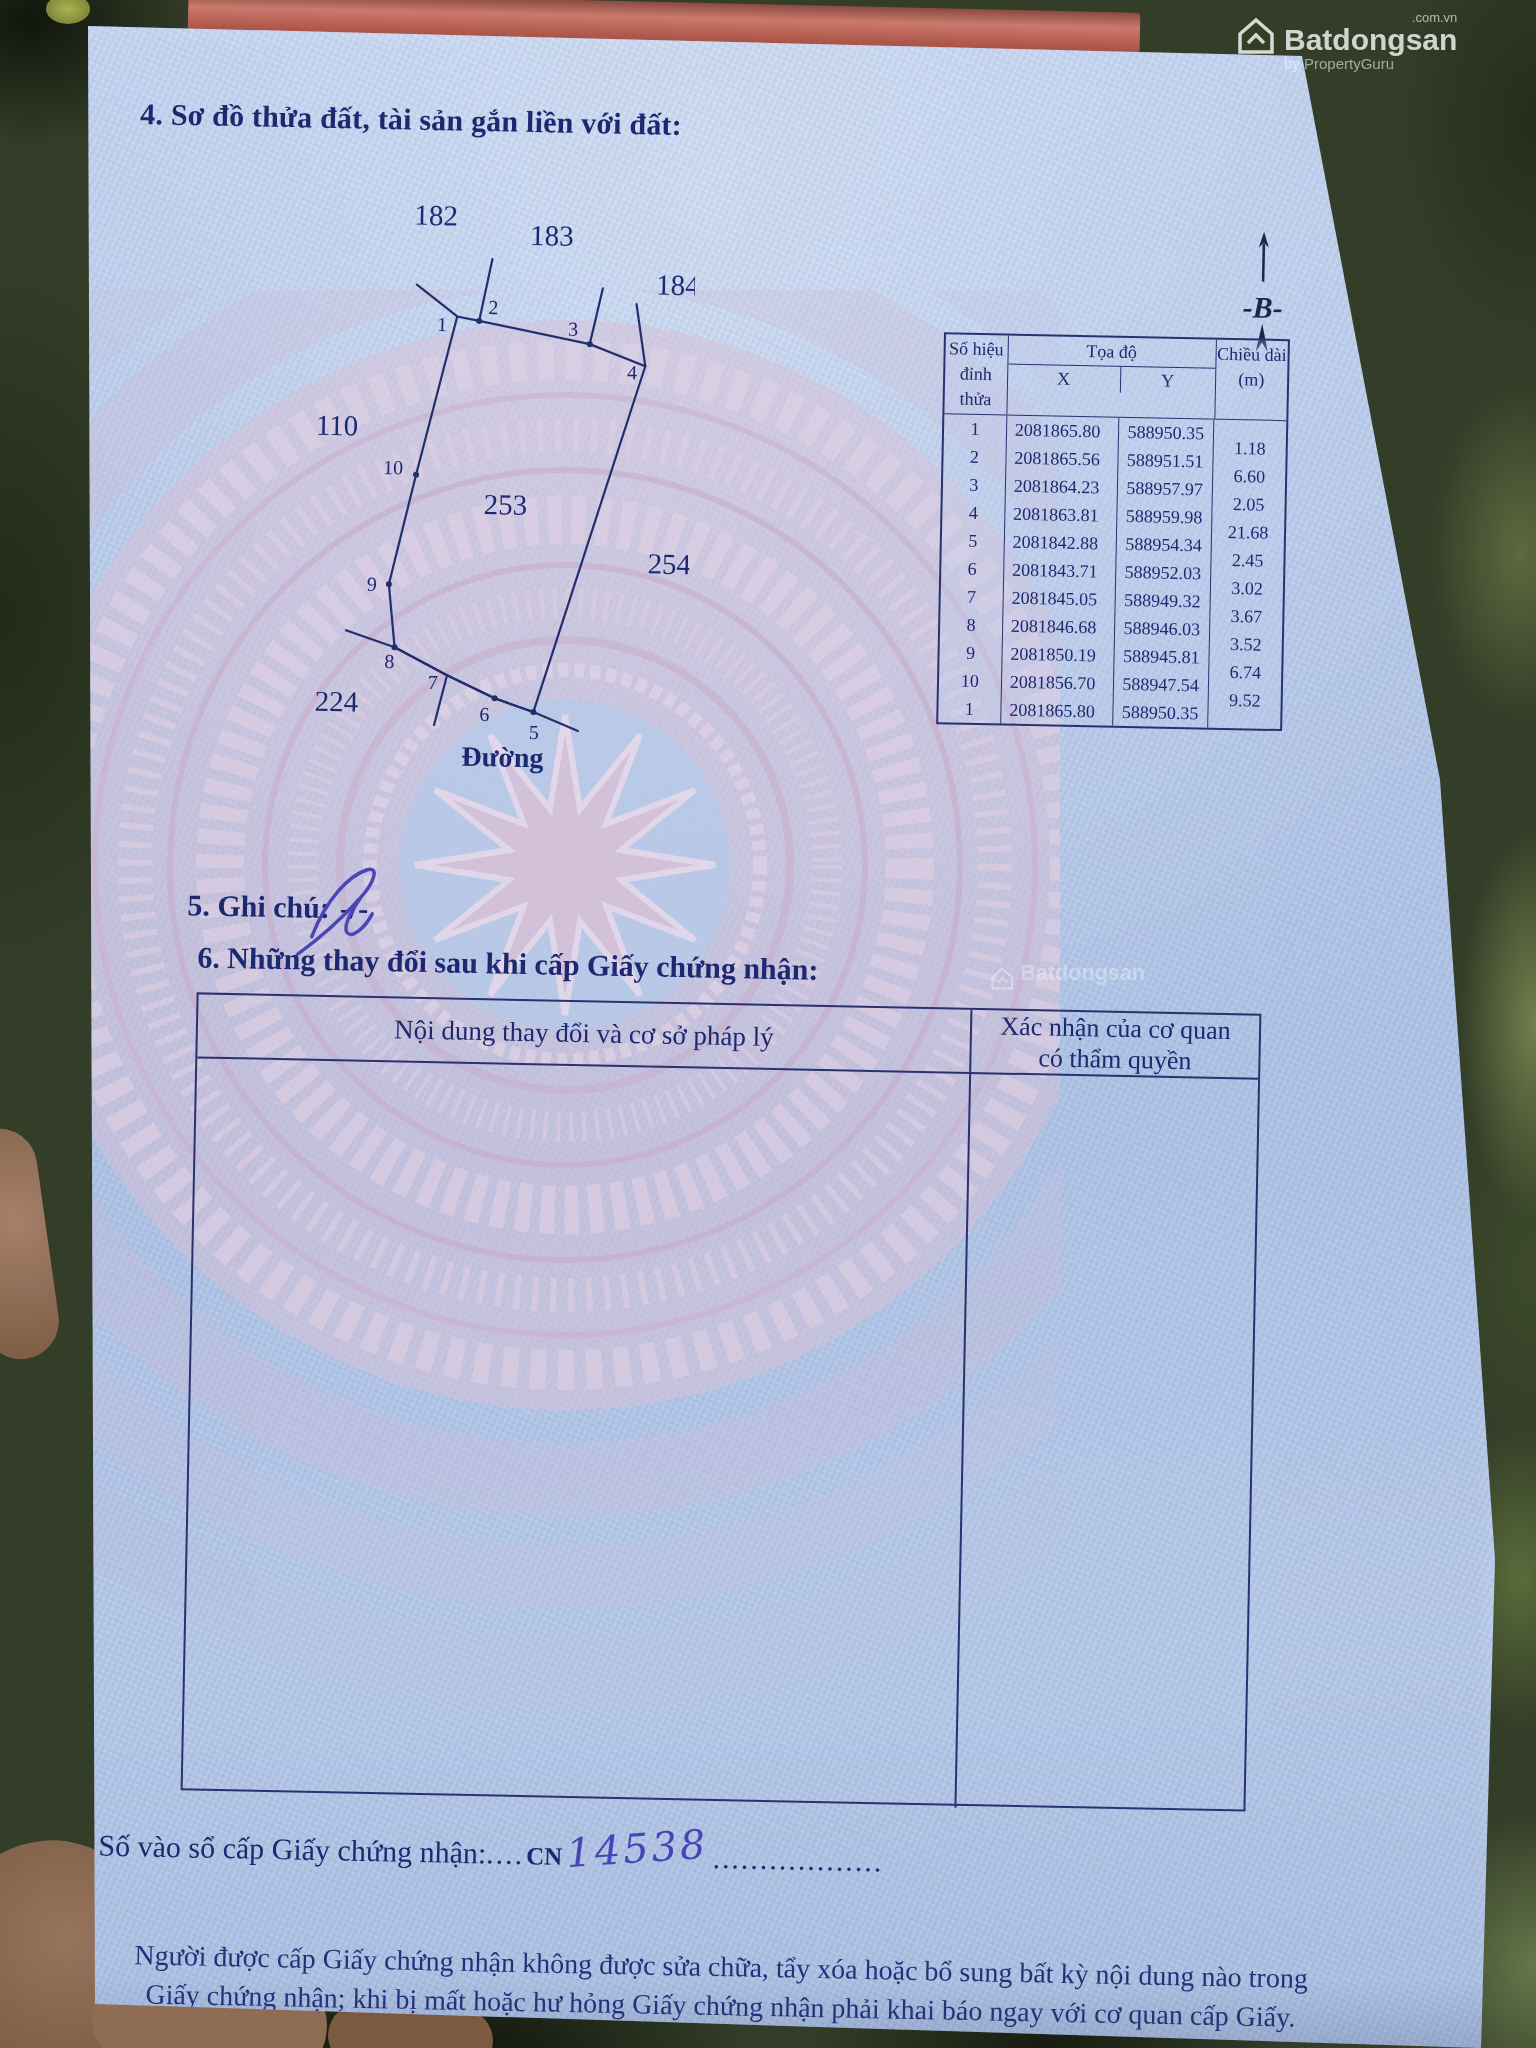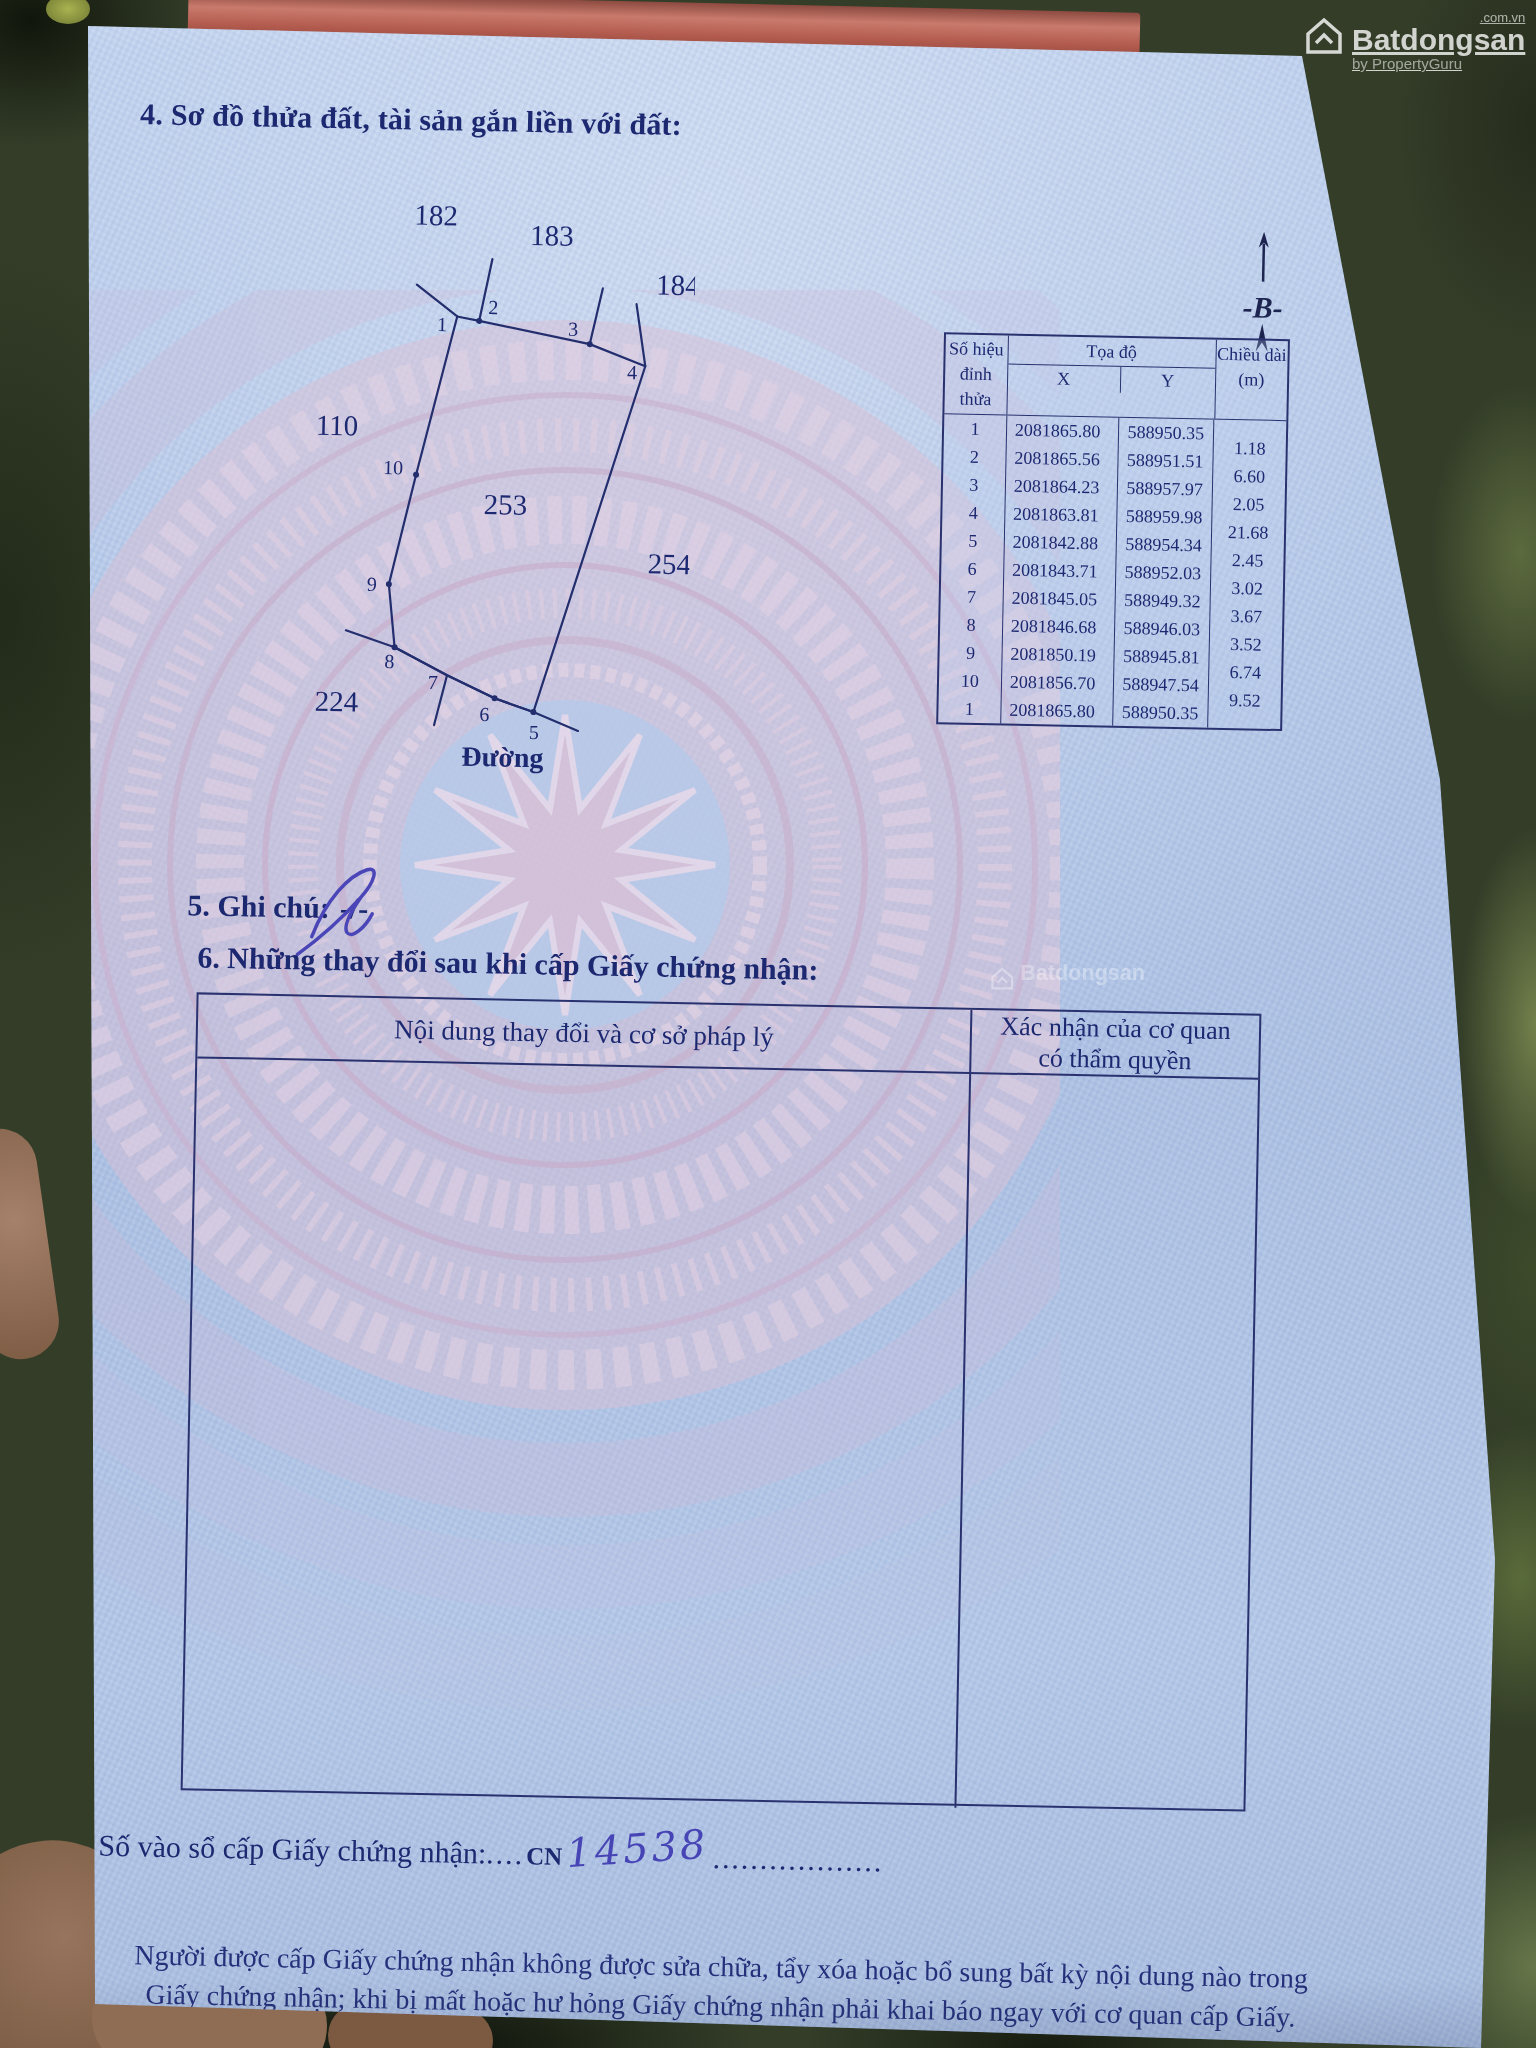--- a/index.html
+++ b/index.html
@@ -103,21 +103,21 @@
   .registry .dots{letter-spacing:2px;}
   .registry .cn{font-size:25px;font-weight:bold;margin-left:2px;}
   .registry .hand{display:inline-block;font-size:40px;font-style:italic;color:#4745b5;
     font-family:"DejaVu Serif",serif;letter-spacing:3px;transform:rotate(-5deg) translateY(-4px);margin:0 4px;}
   .notice{position:absolute;left:80px;top:1934px;width:1360px;text-align:center;
     font-size:28px;line-height:39px;color:#25307a;}
 
   
   .wm{position:absolute;z-index:6;display:flex;align-items:flex-start;color:rgba(255,255,255,.78);
     font-family:"Liberation Sans",sans-serif;}
-  .wm-tr{left:1304px;top:10px;text-decoration:underline;}
+  .wm-tr{left:1236px;top:10px;}
   .wm-c{left:990px;top:962px;opacity:.42;transform:scale(.72);transform-origin:top left;}
   .wm .icon{margin-right:8px;margin-top:6px;}
   .wm .suffix{font-size:13px;text-align:right;opacity:.8;}
   .wm .brand{font-size:30px;font-weight:bold;line-height:30px;}
   .wm .by{font-size:15px;color:rgba(255,255,255,.55);}
 </style>
 </head>
 <body>
 
 <div class="leaf-tl"></div>

